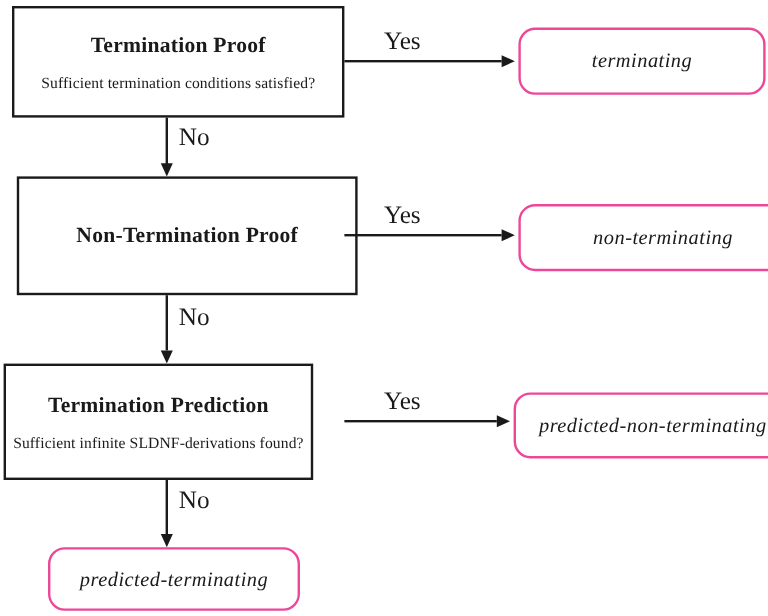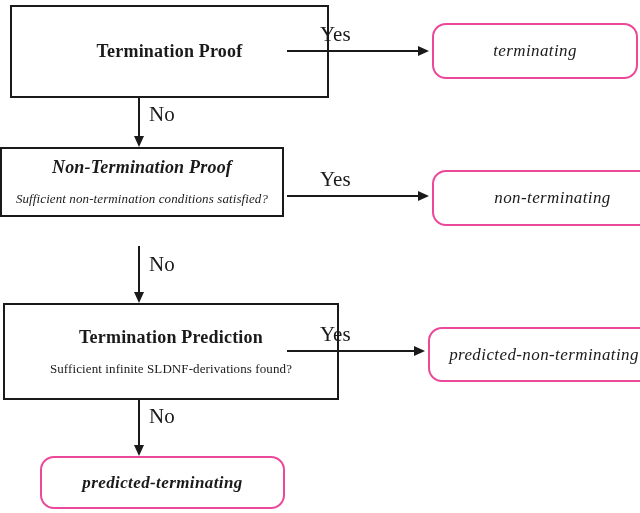--- a/index.html
+++ b/index.html
@@ -33,44 +33,44 @@
     font-size: 18px;
     font-weight: bold;
     letter-spacing: 0.2px;
     white-space: nowrap;
   }
   .dquestion {
     font-size: 13px;
     white-space: nowrap;
     letter-spacing: 0.1px;
   }
-  #b1 { left: 10px; top: 5px;   width: 319px; height: 93px; }
-  #b2 { left: 0;  top: 147px; width: 284px; height: 70px; font-style: italic; }
-  #b3 { left: 3px;  top: 303px; width: 336px; height: 97px; }
+  #b1 { left: 10px; top: 5px;   width: 277px; height: 93px; }
+  #b2 { left: 14px;  top: 147px; width: 284px; height: 99px; }
+  #b3 { left: 3px;  top: 303px; width: 258px; height: 97px; }
 
   
   .rbox {
     position: absolute;
     box-sizing: border-box;
     border: 2px solid #ec4899;
     border-radius: 14px;
     background: #ffffff;
     display: flex;
     align-items: center;
     justify-content: center;
     font-style: italic;
     font-size: 17px;
     letter-spacing: 0.4px;
     white-space: nowrap;
     text-align: center;
   }
   #r1 { left: 432px; top: 23px;  width: 206px; height: 56px; }
   #r2 { left: 432px; top: 170px; width: 241px; height: 56px; }
   #r3 { left: 428px; top: 327px; width: 232px; height: 55px; }
-  #r4 { left: 40px;  top: 456px; width: 245px; height: 53px; font-weight: bold; }
+  #r4 { left: 40px;  top: 456px; width: 210px; height: 53px; }
 
   
   .hline {
     position: absolute;
     height: 2px;
     background: #1a1a1a;
   }
   .vline {
     position: absolute;
     width: 2px;
@@ -119,25 +119,25 @@
   #nl2 { left: 149px; top: 256px; }
   #nl3 { left: 149px; top: 408px; }
 </style>
 </head>
 <body>
 
 <div class="stage">
 
   <div class="dbox" id="b1">
     <div class="dtitle">Termination Proof</div>
+    <div class="dquestion">Sufficient termination conditions satisfied?</div>
   </div>
 
   <div class="dbox" id="b2">
     <div class="dtitle">Non-Termination Proof</div>
-    <div class="dquestion">Sufficient non-termination conditions satisfied?</div>
   </div>
 
   <div class="dbox" id="b3">
     <div class="dtitle">Termination Prediction</div>
     <div class="dquestion">Sufficient infinite SLDNF-derivations found?</div>
   </div>
 
   <div class="rbox" id="r1">
     <span>terminating</span>
   </div>

